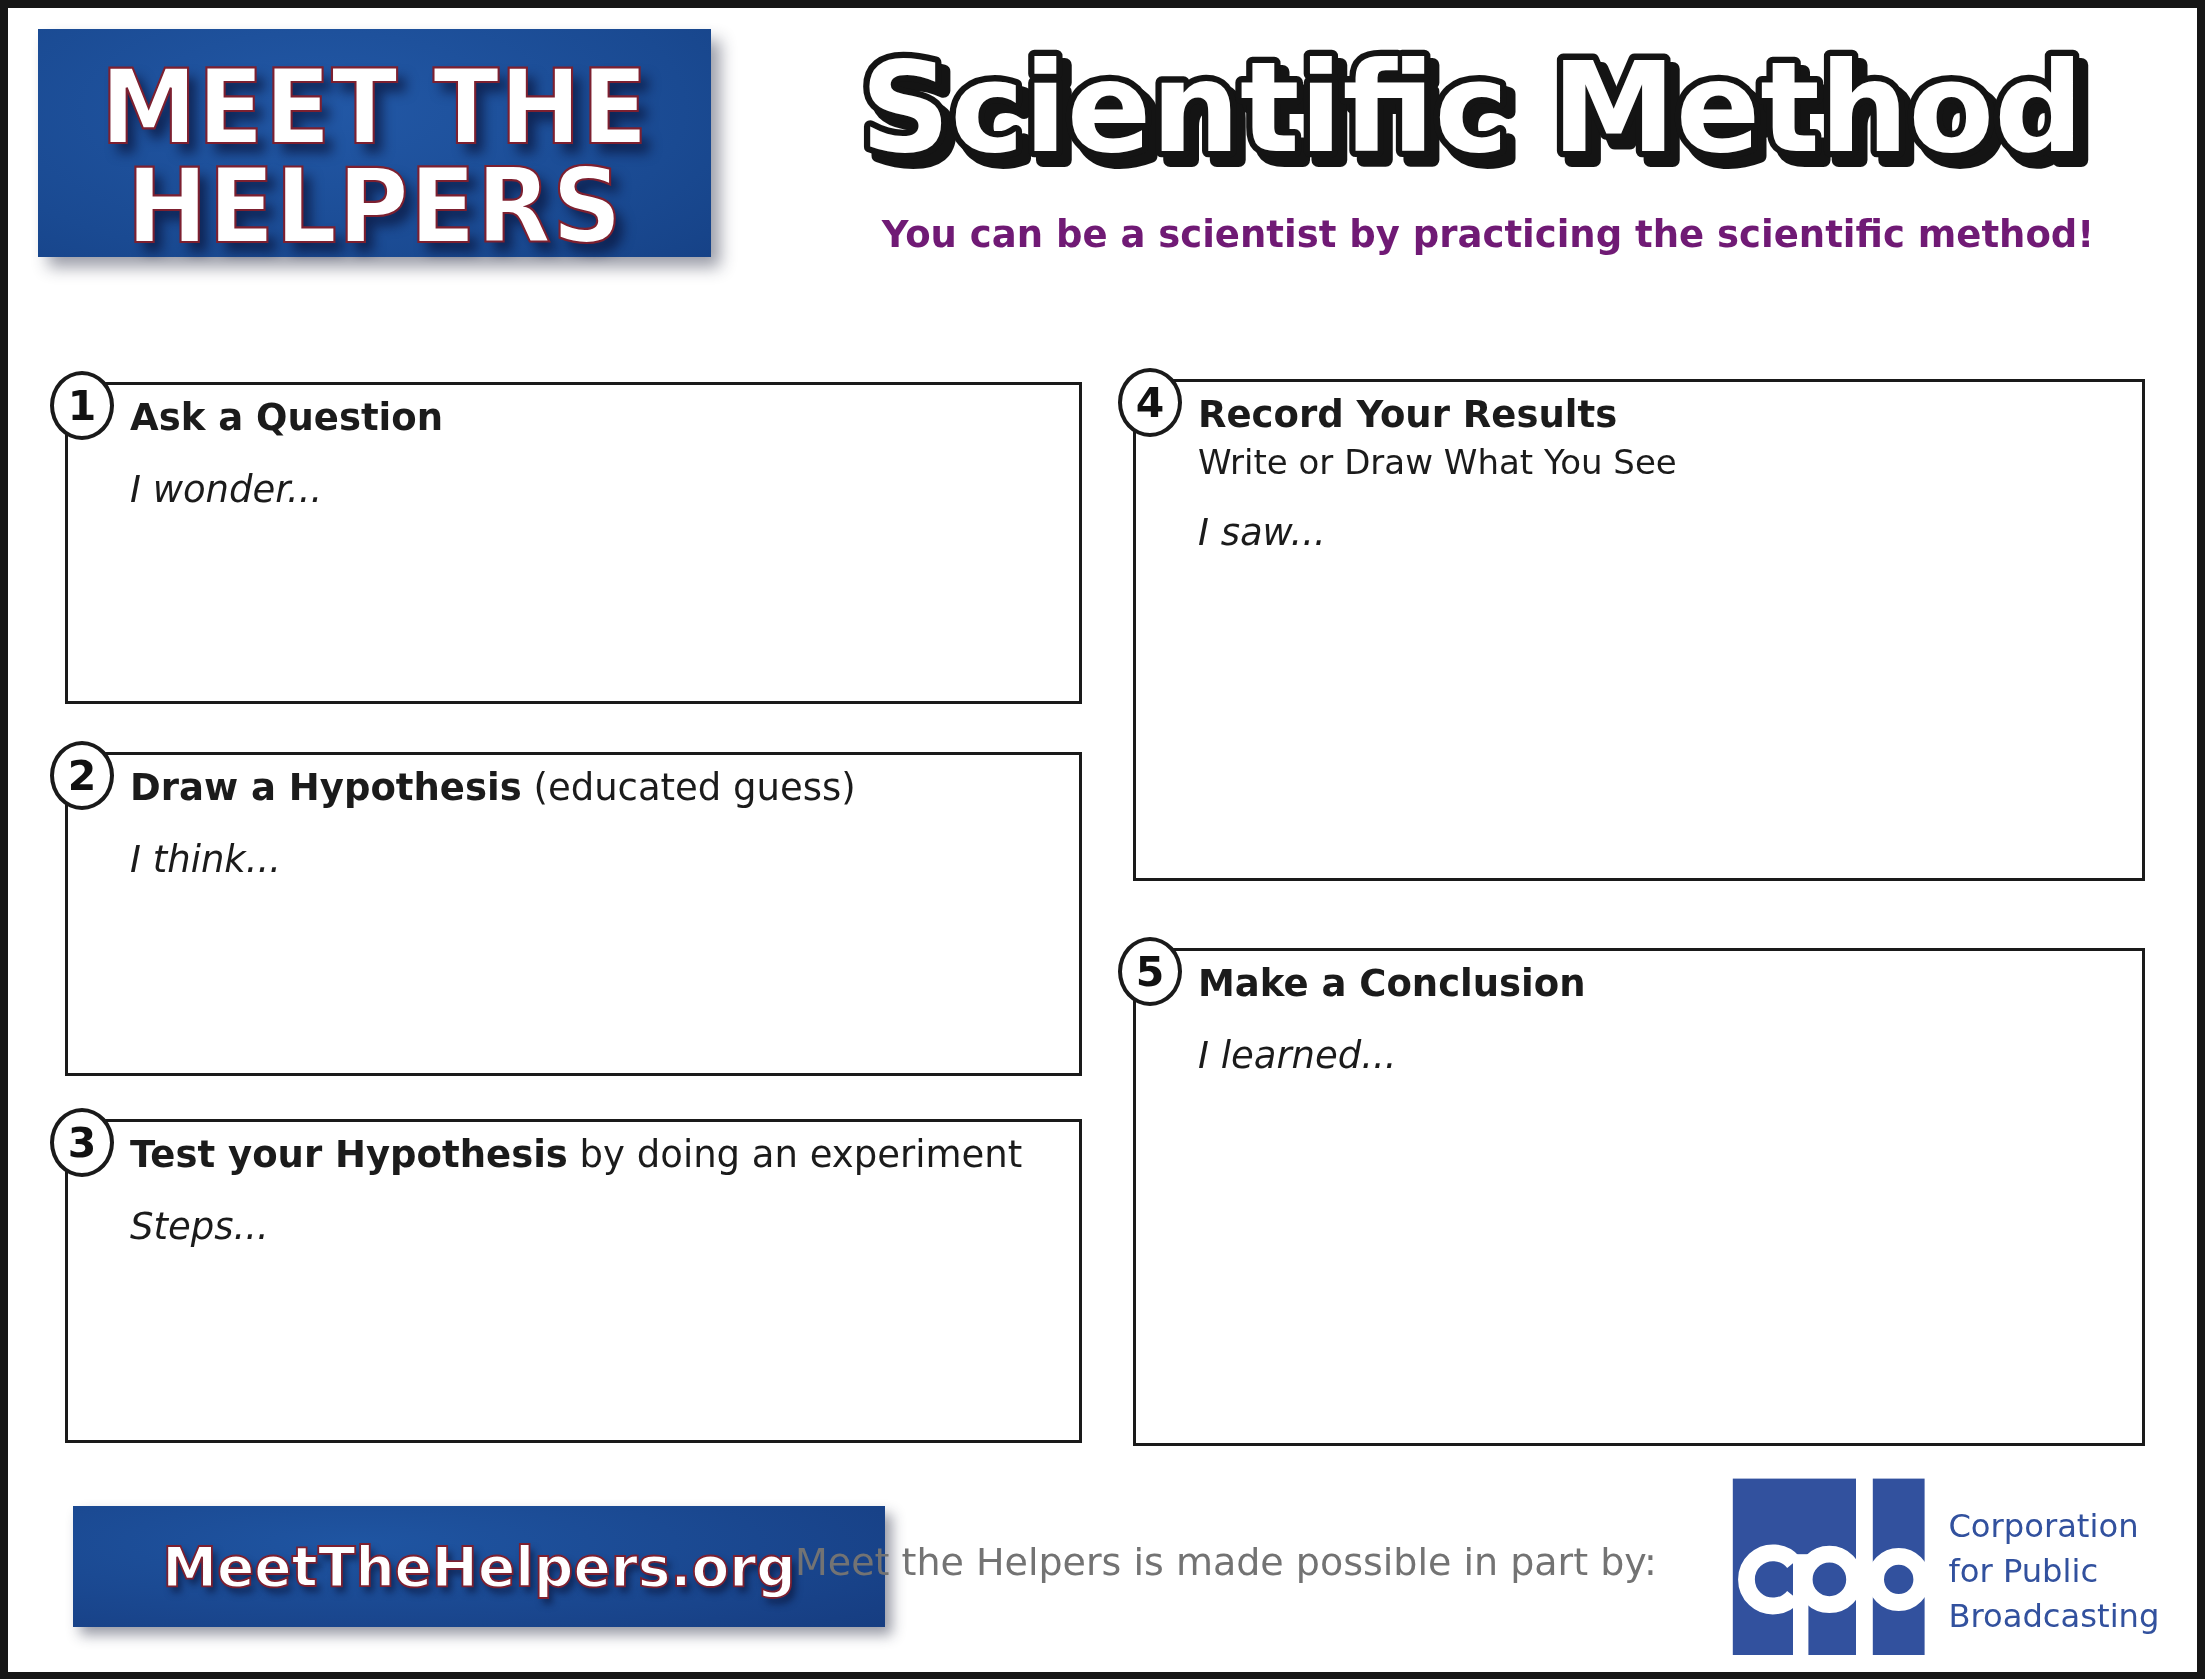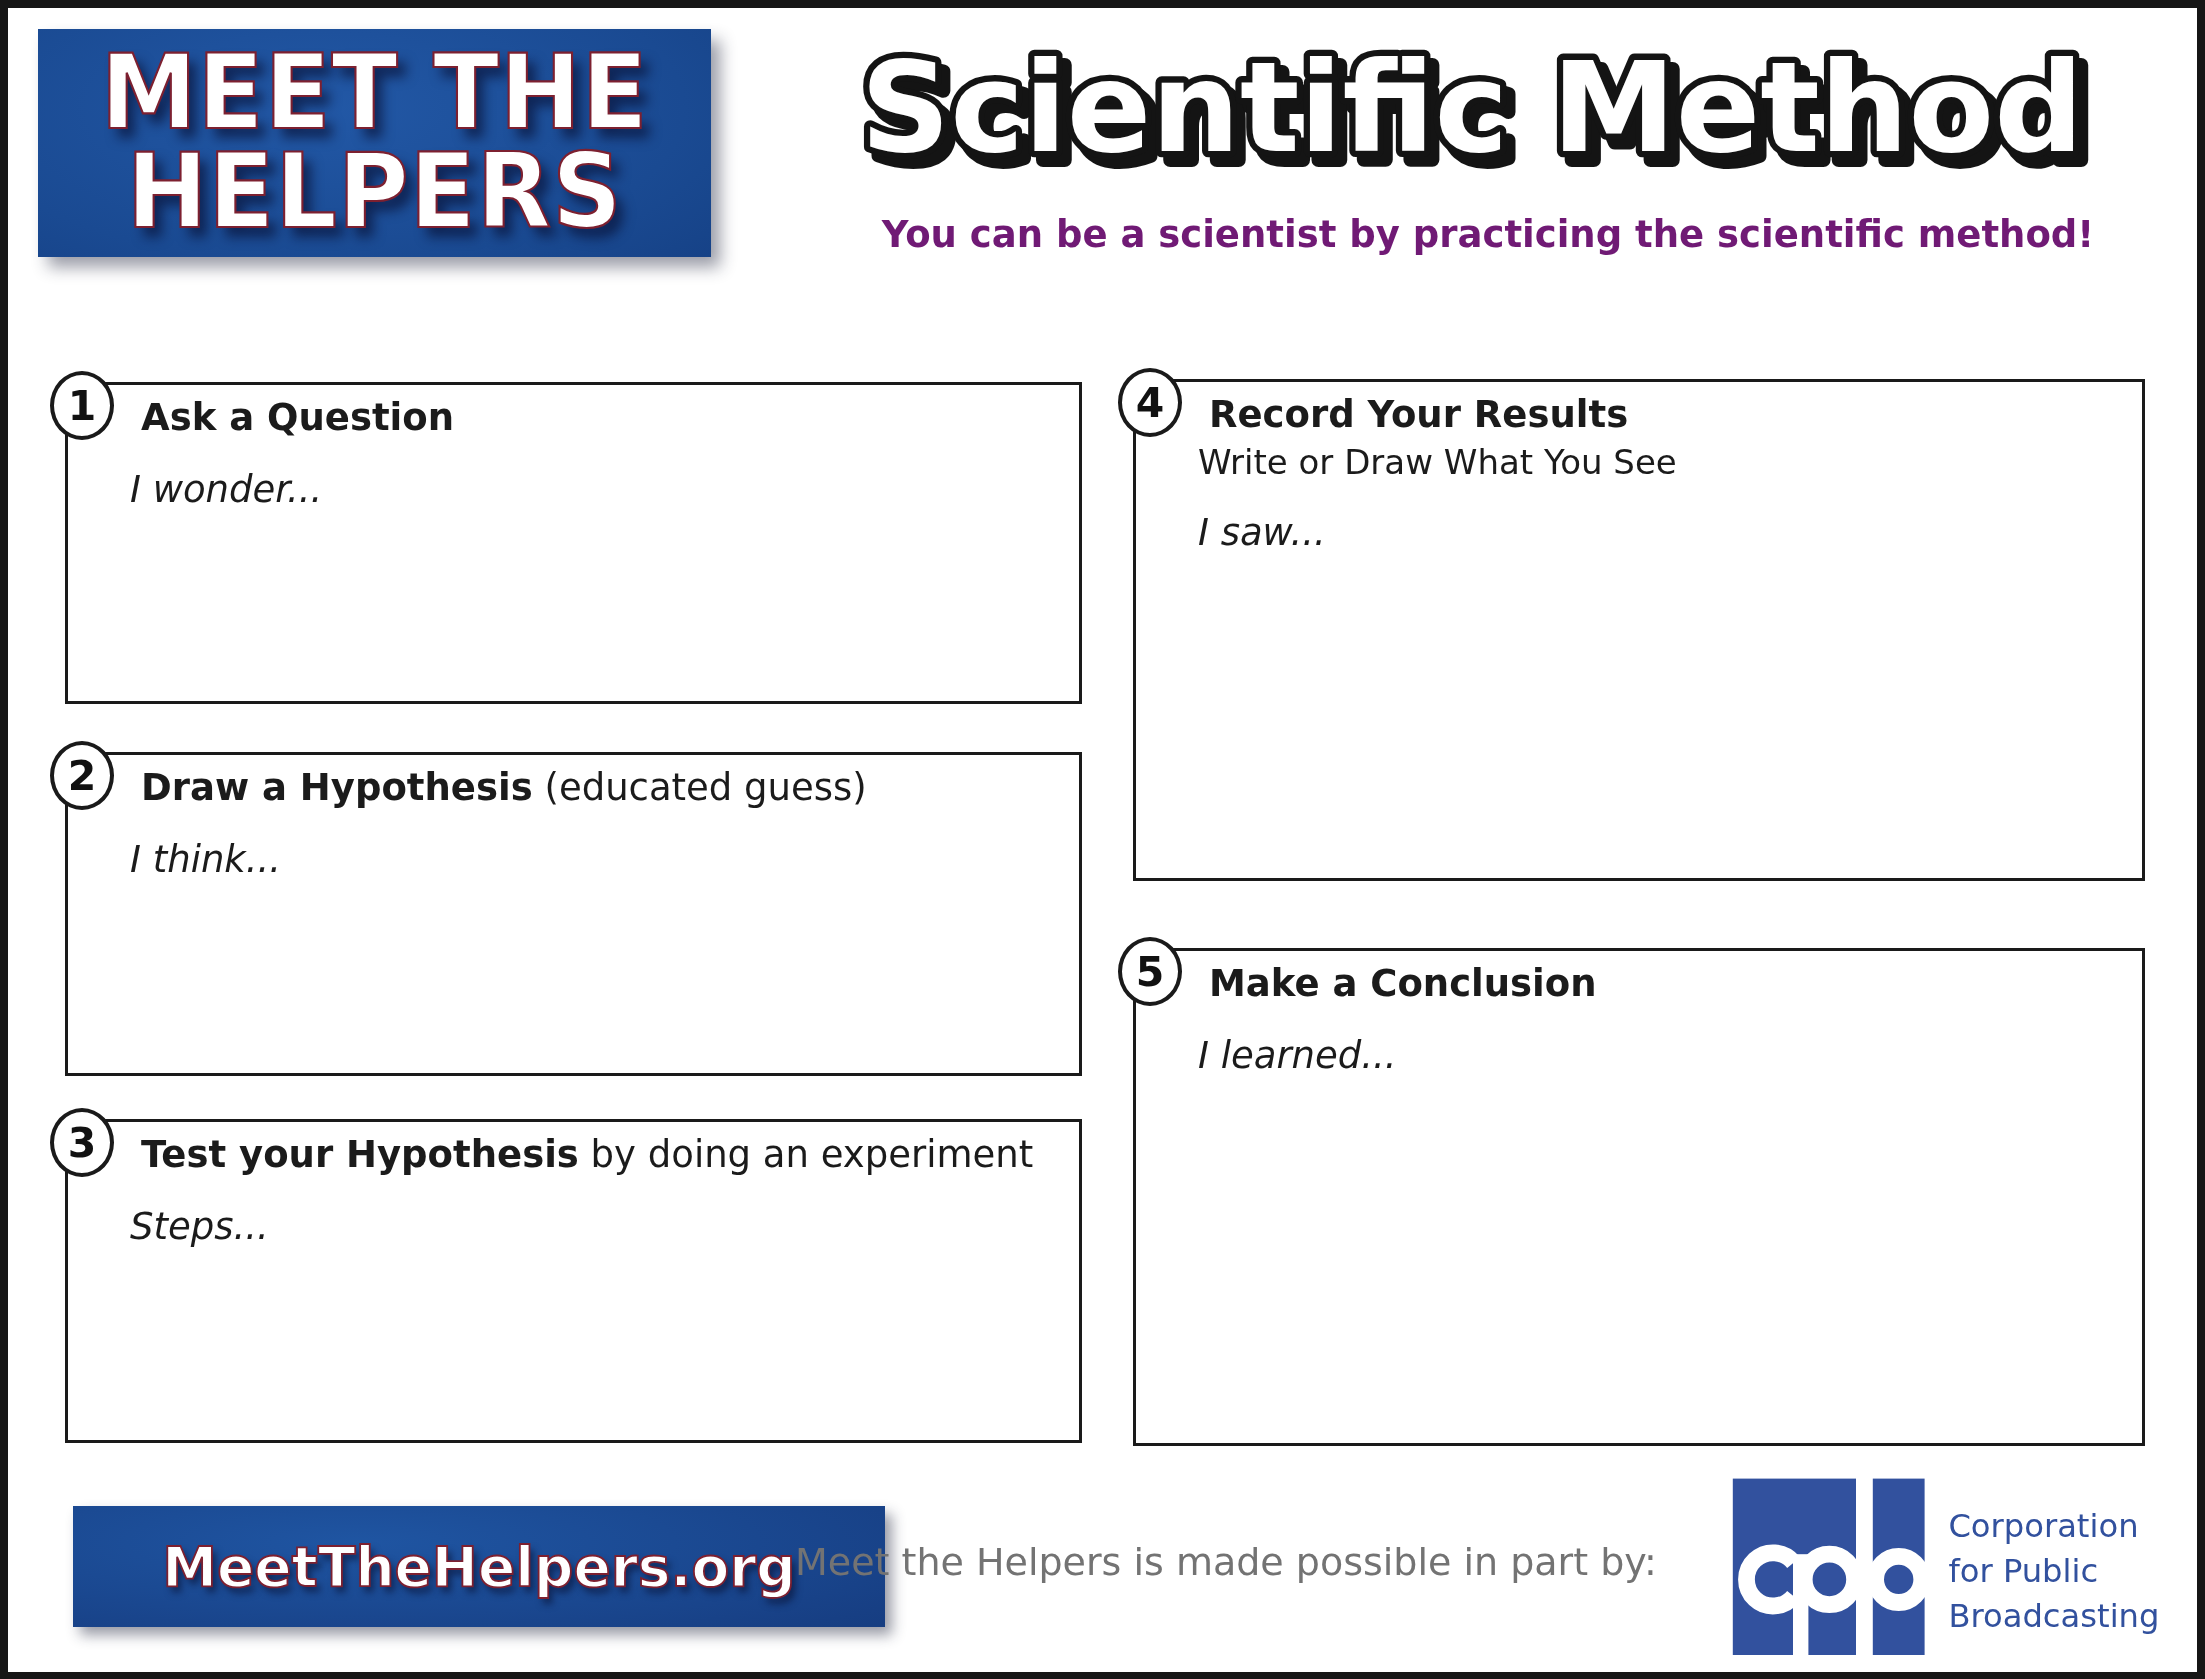--- a/index.html
+++ b/index.html
@@ -12,21 +12,21 @@
     overflow:hidden;
     font-family:"DejaVu Sans","Liberation Sans",sans-serif;
     color:#1b1b1b;
   }
 
   
   .brand-banner{
     position:absolute;left:30px;top:21px;width:673px;height:228px;
     background:radial-gradient(120% 150% at 42% 35%, #2258a6 0%, #1a4a92 45%, #123a7c 85%, #0e3270 100%);
     box-shadow:9.8px 11.2px 15.4px rgba(30,35,60,0.45);
-    display:flex;flex-direction:column;align-items:center;justify-content:center;
+    display:flex;flex-direction:column;align-items:center;justify-content:flex-end;
   }
   .brand-line{
     font-weight:bold;font-size:97px;line-height:1.02;
     color:#ffffff;letter-spacing:0.7px;
     -webkit-text-stroke:2.1px #7d2030;
     text-shadow:8.4px 9.8px 11.2px rgba(8,16,50,0.65);
     transform:scaleY(1.06);
     white-space:nowrap;
   }
 
@@ -58,21 +58,21 @@
   .box4{left:1125px;top:371px;width:1012px;height:502px;}
   .box5{left:1125px;top:940px;width:1012px;height:498px;}
 
   .badge{
     position:absolute;left:-18px;top:-14px;width:64px;height:69px;
     background:#ffffff;border:4.9px solid #1a1a1a;border-radius:50%;
     box-sizing:border-box;
     display:flex;align-items:center;justify-content:center;
     font-size:41px;font-weight:bold;color:#111111;
   }
-  .step-head{font-size:37px;font-weight:bold;line-height:1.18;white-space:nowrap;margin-left:11px;}
+  .step-head{font-size:37px;font-weight:bold;line-height:1.18;white-space:nowrap;}
   .step-head .sfx{font-weight:normal;}
   .step-sub{margin-top:5.6px;font-size:34px;font-weight:normal;line-height:1.18;white-space:nowrap;}
   .step-prompt{margin-top:29px;font-size:37px;font-style:italic;line-height:1.15;white-space:nowrap;}
   .write-area{flex:1;}
 
   
   .site-banner{
     position:absolute;left:65px;top:1498px;width:812px;height:121px;
     background:radial-gradient(130% 160% at 35% 30%, #1f55a2 0%, #173f84 60%, #103473 100%);
     box-shadow:7px 8.4px 12.6px rgba(30,35,60,0.45);

